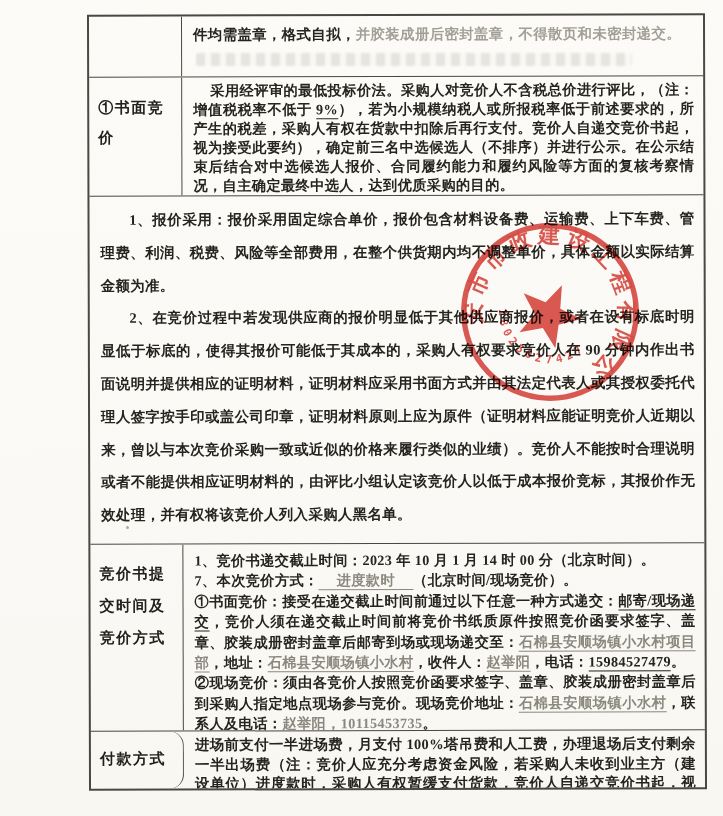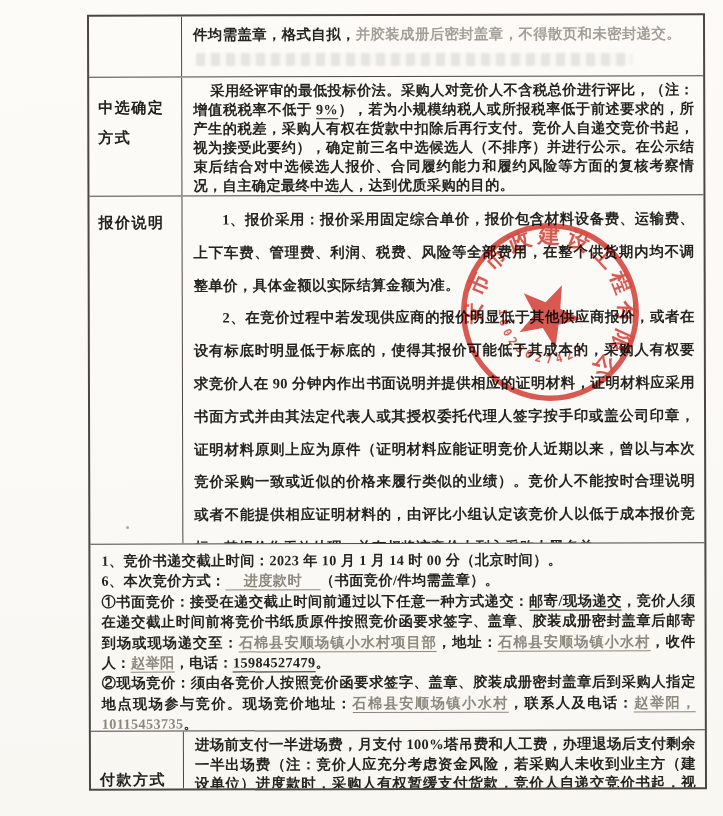--- a/index.html
+++ b/index.html
@@ -51,21 +51,21 @@
   .row-1 .label-cell{padding-top:15px;line-height:30px;}
   .row-1 .para.indent{text-indent:1.2em;}
   .row-2{height:348px;}
   .row-2 .content-cell{padding-top:7px;line-height:32.8px;}
   .row-2 .label-cell{padding-top:11px;}
   .row-3{height:187px;}
   .row-3 .content-cell{padding-top:6px;line-height:20.4px;font-size:14.2px;}
   .row-3 .label-cell{padding-top:13px;line-height:32px;}
   .row-4{height:58px;}
   .row-4 .content-cell{padding-top:4px;line-height:19.6px;}
-  .row-4 .label-cell{padding-top:33px;}
+  .row-4 .label-cell{padding-top:12px;border-radius:14px;}
 
   
   .seal-wrap{
     position:absolute;left:452px;top:214px;width:196px;height:196px;
     transform:rotate(24deg);
     opacity:0.9;mix-blend-mode:multiply;
     pointer-events:none;
   }
   .seal-wrap svg{width:100%;height:100%;}
 
@@ -87,36 +87,36 @@
 <div class="paper">
 
   <div class="doc-table" id="doc-table">
       <div class="trow row-0">
         <div class="label-cell"></div>
         <div class="content-cell">
           <p class="para"><span class="seg ink">件均需盖章，格式自拟，</span><span class="seg faded">并胶装成册后密封盖章，不得散页和未密封递交。</span></p>
         </div>
       </div>
       <div class="trow row-1">
-        <div class="label-cell">中选确定方式</div>
+        <div class="label-cell">①书面竞价</div>
         <div class="content-cell">
           <p class="para indent"><span class="seg ink">采用经评审的最低投标价法。采购人对竞价人不含税总价进行评比，（注：增值税税率不低于 </span><span class="seg ink underline">9%</span><span class="seg ink">），若为小规模纳税人或所报税率低于前述要求的，所产生的税差，采购人有权在货款中扣除后再行支付。竞价人自递交竞价书起，视为接受此要约），确定前三名中选候选人（不排序）并进行公示。在公示结束后结合对中选候选人报价、合同履约能力和履约风险等方面的复核考察情况，自主确定最终中选人，达到优质采购的目的。</span></p>
         </div>
       </div>
       <div class="trow row-2">
-        <div class="label-cell">报价说明</div>
         <div class="content-cell">
           <p class="para indent"><span class="seg ink">1、报价采用：报价采用固定综合单价，报价包含材料设备费、运输费、上下车费、管理费、利润、税费、风险等全部费用，在整个供货期内均不调整单价，具体金额以实际结算金额为准。</span></p>
           <p class="para indent"><span class="seg ink">2、在竞价过程中若发现供应商的报价明显低于其他供应商报价，或者在设有标底时明显低于标底的，使得其报价可能低于其成本的，采购人有权要求竞价人在 90 分钟内作出书面说明并提供相应的证明材料，证明材料应采用书面方式并由其法定代表人或其授权委托代理人签字按手印或盖公司印章，证明材料原则上应为原件（证明材料应能证明竞价人近期以来，曾以与本次竞价采购一致或近似的价格来履行类似的业绩）。竞价人不能按时合理说明或者不能提供相应证明材料的，由评比小组认定该竞价人以低于成本报价竞标，其报价作无效处理，并有权将该竞价人列入采购人黑名单。</span></p>
         </div>
       </div>
       <div class="trow row-3">
+        <div class="label-cell">竞价书提交时间及竞价方式</div>
         <div class="content-cell">
           <p class="para"><span class="seg ink">1、竞价书递交截止时间：2023 年 10 月 1 月 14 时 00 分（北京时间）。</span></p>
-          <p class="para"><span class="seg ink">6、本次竞价方式：</span><span class="seg gray underline blank">进度款时</span><span class="seg ink">（书面竞价/件均需盖章）。</span></p>
+          <p class="para"><span class="seg ink">7、本次竞价方式：</span><span class="seg gray underline blank">进度款时</span><span class="seg ink">（北京时间/现场竞价）。</span></p>
           <p class="para"><span class="seg ink">①书面竞价：接受在递交截止时间前通过以下任意一种方式递交：</span><span class="seg ink underline">邮寄/现场递交</span><span class="seg ink">，竞价人须在递交截止时间前将竞价书纸质原件按照竞价函要求签字、盖章、胶装成册密封盖章后邮寄到场或现场递交至：</span><span class="seg gray underline">石棉县安顺场镇小水村项目部</span><span class="seg ink">，地址：</span><span class="seg gray underline">石棉县安顺场镇小水村</span><span class="seg ink">，收件人：</span><span class="seg gray underline">赵举阳</span><span class="seg ink">，电话：</span><span class="seg ink underline">15984527479</span><span class="seg ink">。</span></p>
           <p class="para"><span class="seg ink">②现场竞价：须由各竞价人按照竞价函要求签字、盖章、胶装成册密封盖章后到采购人指定地点现场参与竞价。现场竞价地址：</span><span class="seg gray underline">石棉县安顺场镇小水村</span><span class="seg ink">，联系人及电话：</span><span class="seg gray underline">赵举阳，10115453735</span><span class="seg ink">。</span></p>
         </div>
       </div>
       <div class="trow row-4">
         <div class="label-cell">付款方式</div>
         <div class="content-cell">
           <p class="para"><span class="seg ink">进场前支付一半进场费，月支付 100%塔吊费和人工费，办理退场后支付剩余一半出场费（注：竞价人应充分考虑资金风险，若采购人未收到业主方（建设单位）进度款时，采购人有权暂缓支付货款，竞价人自递交竞价书起，视为接受此要约）。</span></p>
         </div>
       </div>

